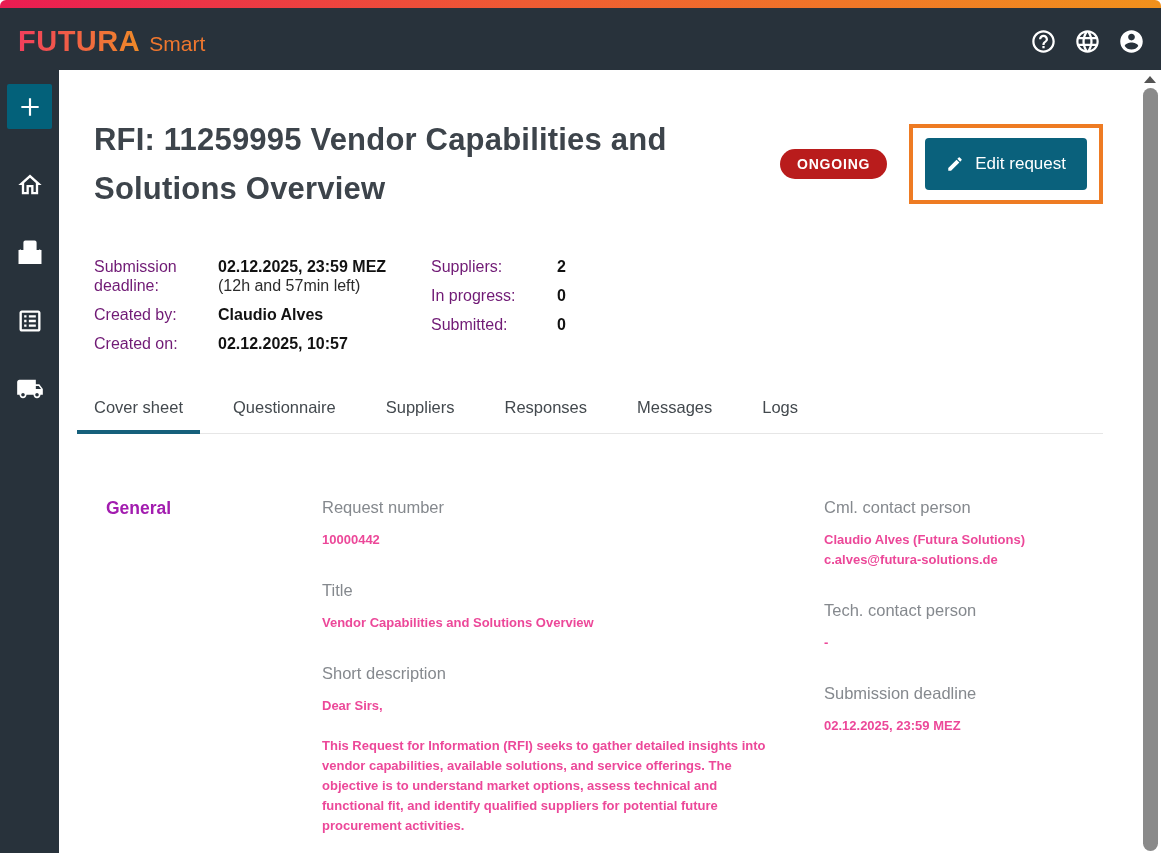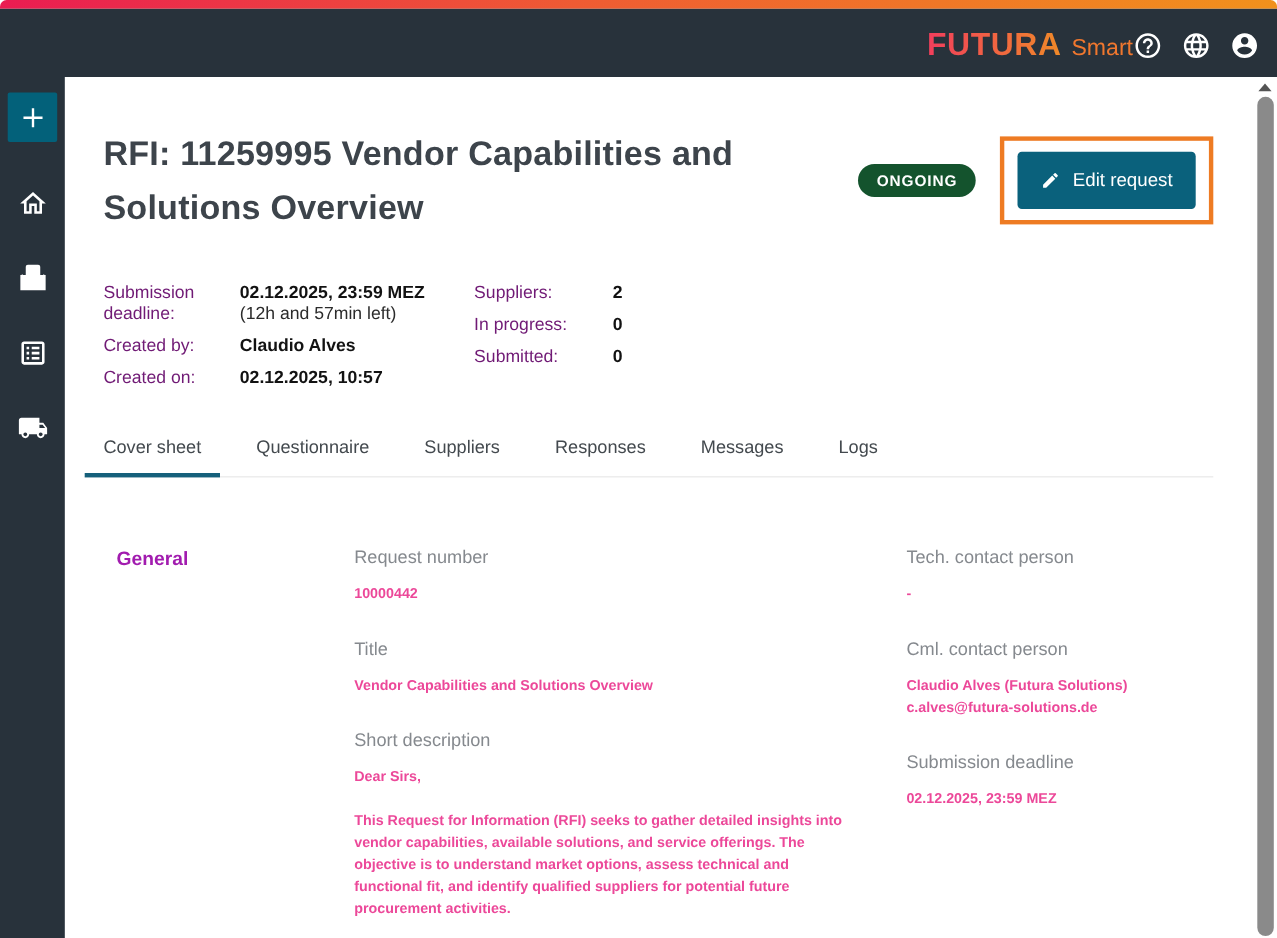--- a/index.html
+++ b/index.html
@@ -6,21 +6,21 @@
   html,body { width:1161px; height:853px; overflow:hidden; font-family:"Liberation Sans", sans-serif; background:#ffffff; }
   body { position:relative; }
 
   
   .top-strip { position:absolute; top:0; left:0; width:100%; height:8px;
     background:linear-gradient(90deg,#ea1c52 0%, #ef5b33 45%, #f1911c 100%);
     border-radius:6px 6px 0 0; }
 
   
   .app-header { position:absolute; top:8px; left:0; width:100%; height:62px;
-    background:#28323b; display:flex; align-items:center; justify-content:flex-end;
+    background:#28323b; display:flex; align-items:center; justify-content:space-between;
     padding:4px 16px 0 18px; }
   .logo { display:flex; align-items:baseline; cursor:pointer; }
   .logo-main { font-size:29px; font-weight:800; letter-spacing:.5px;
     background:linear-gradient(90deg,#f23e5c 0%, #ef8a28 100%);
     -webkit-background-clip:text; background-clip:text; color:transparent; }
   .logo-sub { font-size:21px; font-weight:400; color:#f0772e; margin-left:9px; }
   .header-actions { display:flex; align-items:center; gap:17px; }
   .hicon { width:27px; height:27px; display:inline-flex; cursor:pointer; }
   .hicon svg { width:100%; height:100%; fill:#ffffff; }
 
@@ -35,21 +35,21 @@
   .side-icon svg { width:100%; height:100%; fill:#ffffff; }
 
   
   .content { position:absolute; top:70px; left:59px; right:0; bottom:0;
     background:#fff; padding:45px 58px 0 35px; overflow:hidden; }
 
   .title-row { display:flex; justify-content:space-between; align-items:flex-start; }
   h1.page-title { font-size:31px; line-height:49px; font-weight:700; color:#3d444b;
     max-width:690px; letter-spacing:.2px; }
   .title-actions { display:flex; align-items:center; gap:22px; margin-top:9px; flex-shrink:0; }
-  .status-badge { background:#14532d; color:#fff; font-size:14px; font-weight:700;
+  .status-badge { background:#b91c1c; color:#fff; font-size:14px; font-weight:700;
     letter-spacing:.8px; padding:7px 17px; border-radius:16px; white-space:nowrap; }
   .annotation-box { border:4px solid #ee7b23; padding:10px 12px; }
   .edit-btn { background:#0a617c; color:#fff; border:none; border-radius:4px;
     height:52px; padding:0 21px; font-size:17px; font-family:inherit;
     display:flex; align-items:center; gap:11px; cursor:pointer; white-space:nowrap; }
   .edit-btn svg { width:18px; height:18px; fill:#fff; }
 
   
   .meta { display:flex; margin-top:44px; font-size:16px; }
   .meta-col1 { width:337px; }
@@ -220,27 +220,27 @@
       </div>
       <div class="field">
         <div class="field-label">Short description</div>
         <div class="field-value prewrap">Dear Sirs,
 
 This Request for Information (RFI) seeks to gather detailed insights into vendor capabilities, available solutions, and service offerings. The objective is to understand market options, assess technical and functional fit, and identify qualified suppliers for potential future procurement activities.</div>
       </div>
     </div>
     <div class="sheet-side">
       <div class="field">
-        <div class="field-label">Tech. contact person</div>
-        <div class="field-value">-</div>
-      </div>
-      <div class="field">
         <div class="field-label">Cml. contact person</div>
         <div class="field-value prewrap">Claudio Alves (Futura Solutions)
 c.alves@futura-solutions.de</div>
+      </div>
+      <div class="field">
+        <div class="field-label">Tech. contact person</div>
+        <div class="field-value">-</div>
       </div>
       <div class="field">
         <div class="field-label">Submission deadline</div>
         <div class="field-value">02.12.2025, 23:59 MEZ</div>
       </div>
     </div>
   </div>
 
 </main>
 

